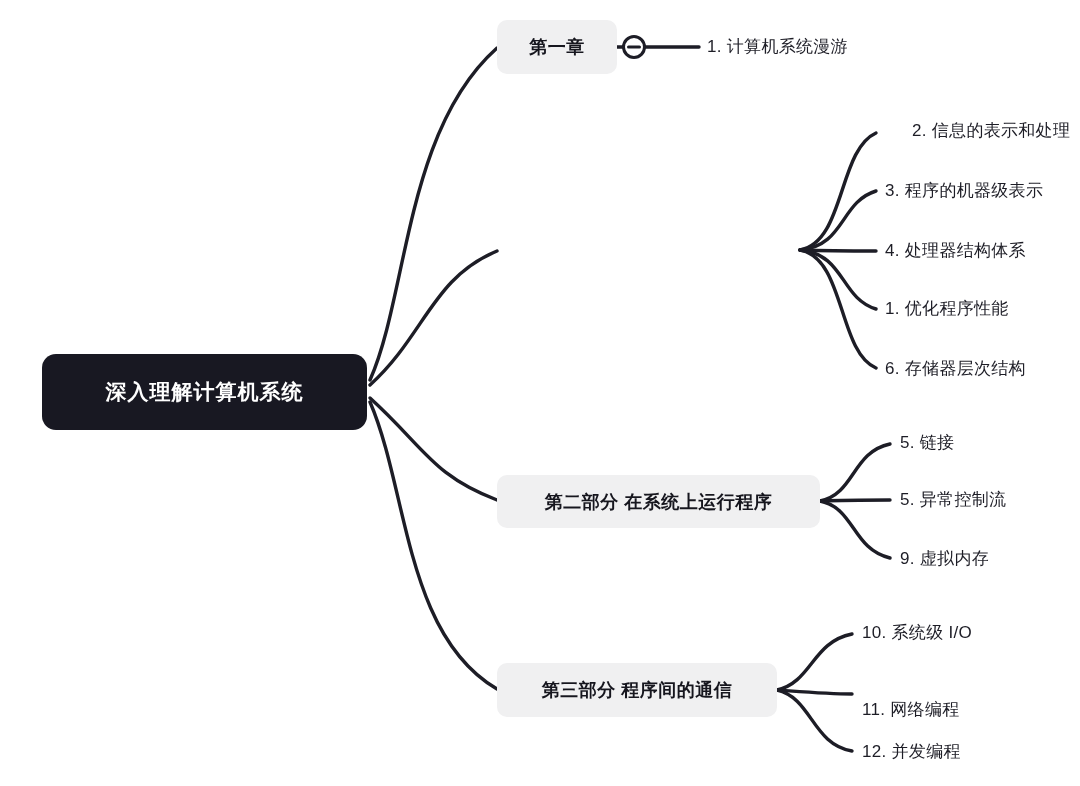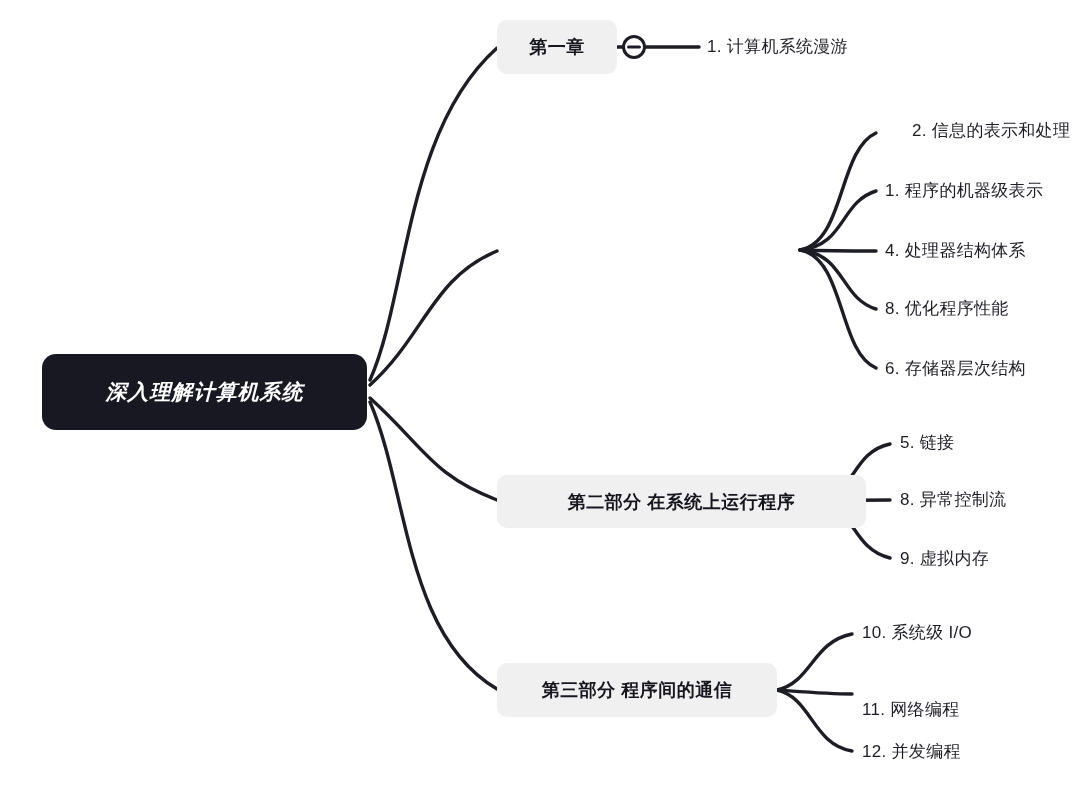--- a/index.html
+++ b/index.html
@@ -19,21 +19,21 @@
   }
   .canvas{position:absolute;inset:0;}
   svg.edges{position:absolute;left:0;top:0;width:1080px;height:786px;}
   svg.edges path{fill:none;stroke:var(--line);stroke-width:3.4;stroke-linecap:round;}
   .node{
     position:absolute;display:flex;align-items:center;justify-content:center;
     box-sizing:border-box;white-space:nowrap;
   }
   .node.root{
     background:var(--root-bg);color:var(--root-text);
-    border-radius:14px;font-size:21px;font-weight:bold;letter-spacing:1px;font-style:italic;
+    border-radius:14px;font-size:21px;font-weight:bold;letter-spacing:1px;
   }
   .node.branch{
     background:var(--branch-bg);color:var(--branch-text);
     border-radius:10px;font-size:18px;font-weight:bold;letter-spacing:0.5px;
   }
   .leaf{
     position:absolute;color:var(--leaf-text);
     font-size:17px;line-height:26px;white-space:nowrap;letter-spacing:0.3px;
   }
 </style>
@@ -73,37 +73,37 @@
 
   <div class="node root" style="left:42px;top:354px;width:325px;height:76px;">
     <span>深入理解计算机系统</span>
   </div>
 
   <div class="node branch" style="left:497px;top:20px;width:120px;height:54px;">
     <span>第一章</span>
   </div>
 
 
-  <div class="node branch" style="left:497px;top:475px;width:369px;height:53px;">
+  <div class="node branch" style="left:497px;top:475px;width:323px;height:53px;">
     <span>第二部分 在系统上运行程序</span>
   </div>
 
   <div class="node branch" style="left:497px;top:663px;width:280px;height:54px;text-align:center;">
     <span>第三部分 程序间的通信</span>
   </div>
 
   <div class="leaf" style="left:707px;top:34px;">1. 计算机系统漫游</div>
 
   <div class="leaf" style="left:885px;top:118px;margin-left:27px;">2. 信息的表示和处理</div>
-  <div class="leaf" style="left:885px;top:178px;">1. 程序的机器级表示</div>
+  <div class="leaf" style="left:885px;top:178px;">3. 程序的机器级表示</div>
   <div class="leaf" style="left:885px;top:238px;">4. 处理器结构体系</div>
-  <div class="leaf" style="left:885px;top:296px;">8. 优化程序性能</div>
+  <div class="leaf" style="left:885px;top:296px;">1. 优化程序性能</div>
   <div class="leaf" style="left:885px;top:356px;">6. 存储器层次结构</div>
 
   <div class="leaf" style="left:900px;top:430px;">5. 链接</div>
-  <div class="leaf" style="left:900px;top:487px;">8. 异常控制流</div>
+  <div class="leaf" style="left:900px;top:487px;">5. 异常控制流</div>
   <div class="leaf" style="left:900px;top:546px;">9. 虚拟内存</div>
 
   <div class="leaf" style="left:862px;top:620px;">10. 系统级 I/O</div>
   <div class="leaf" style="left:862px;top:697px;">11. 网络编程</div>
   <div class="leaf" style="left:862px;top:739px;">12. 并发编程</div>
 
 </div>
 
 </body></html>

